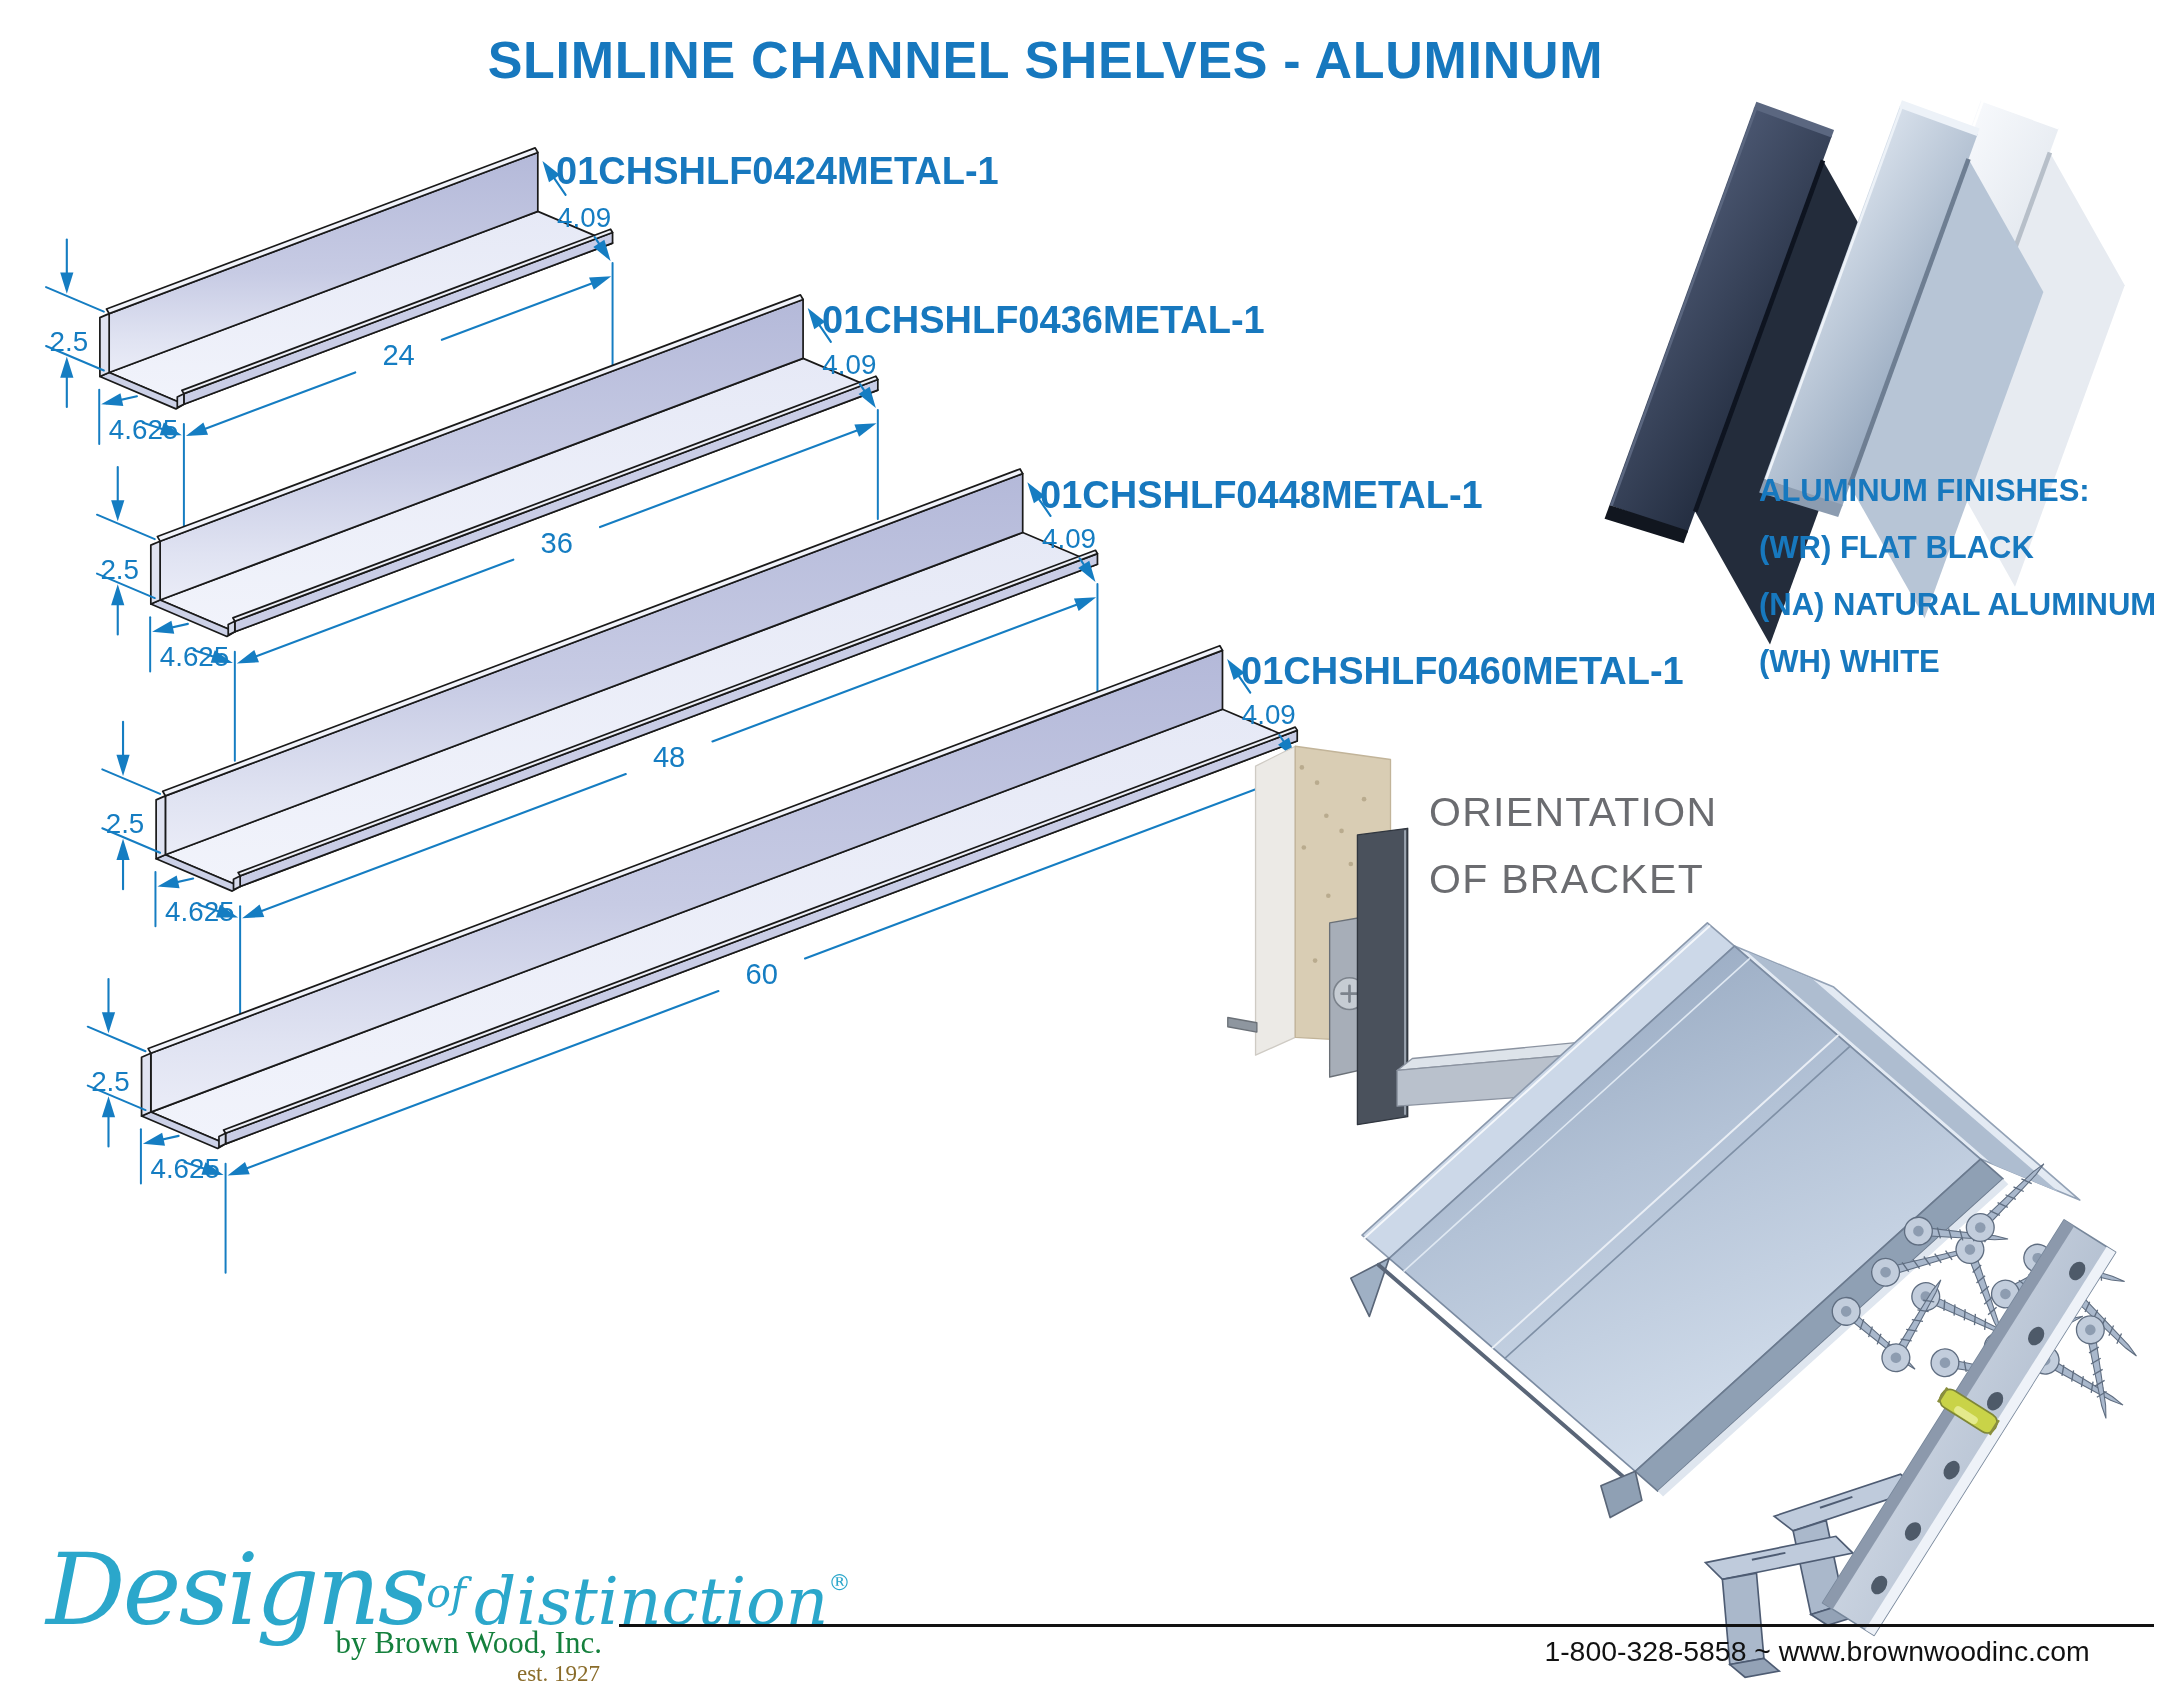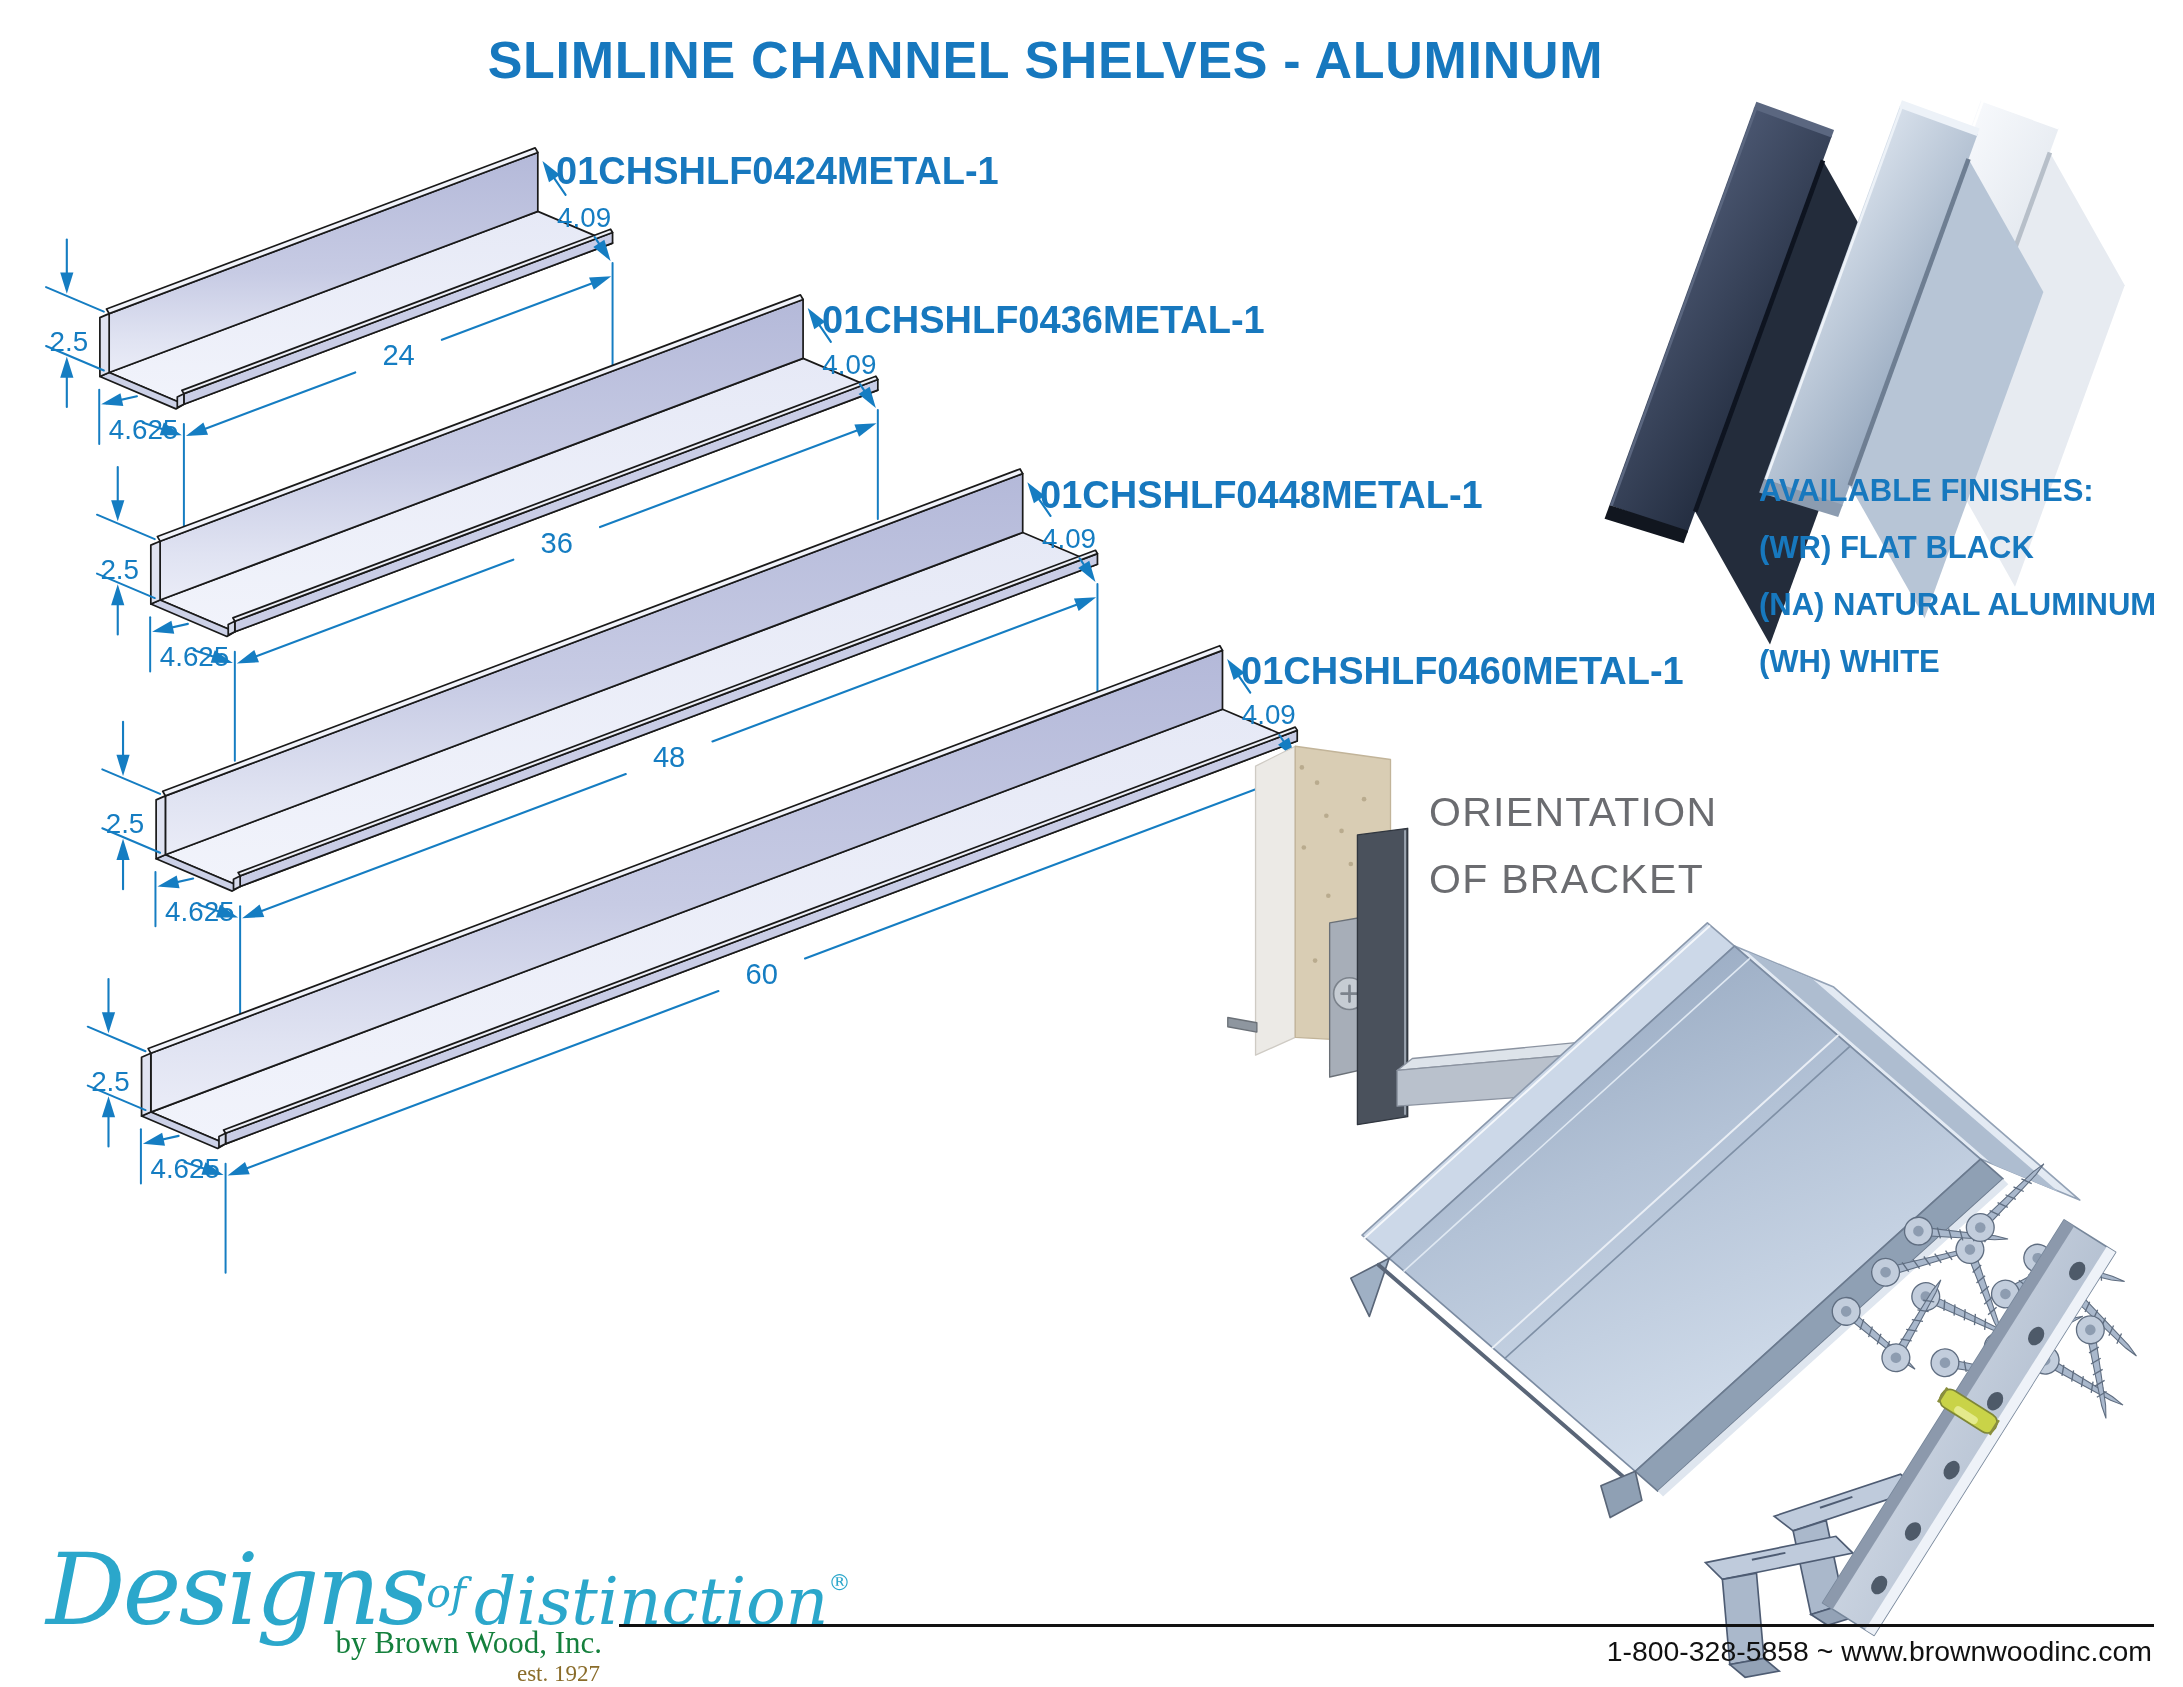--- a/index.html
+++ b/index.html
@@ -19,21 +19,21 @@
   .logo-script{left:46px;top:1532px;font-family:"DejaVu Serif",serif;font-style:italic;color:#2ba7cb;}
   .lg-designs{font-size:99px;letter-spacing:-2.6px;}
   .lg-of{font-size:41px;margin-left:0;position:relative;top:-17px;}
   .lg-dist{font-size:66px;margin-left:8px;}
   .lg-reg{font-size:22.5px;position:relative;top:-34px;}
   .logo-byline{left:284px;top:1625px;width:318px;text-align:right;
                font-family:"Liberation Serif",serif;font-size:31px;color:#15803d;}
   .logo-est{left:284px;top:1661px;width:316px;text-align:right;
             font-family:"Liberation Serif",serif;font-size:23px;color:#8a6c2a;}
   .rule{left:619px;top:1624px;width:1535px;height:3.3px;background:#111111;}
-  .contact{left:1482px;top:1635px;width:670px;text-align:right;font-size:28.4px;color:#111111;}
+  .contact{left:1482px;top:1635px;width:670px;text-align:center;font-size:28.4px;color:#111111;}
 </style>
 </head>
 <body>
 
 <div class="page">
 
   <svg id="gfx" class="gfx" viewBox="0 0 3300 2550">
     <defs>
       <linearGradient id="gBack" x1="0" y1="0" x2="0" y2="1">
         <stop offset="0" stop-color="#b4b9d9"></stop>
@@ -451,21 +451,21 @@
     </svg>
 
   <div class="abs title">SLIMLINE CHANNEL SHELVES - ALUMINUM</div>
 
   <div class="abs code code1">01CHSHLF0424METAL-1</div>
   <div class="abs code code2">01CHSHLF0436METAL-1</div>
   <div class="abs code code3">01CHSHLF0448METAL-1</div>
   <div class="abs code code4">01CHSHLF0460METAL-1</div>
 
   <div class="abs finishes">
-    <div>AVAILABLE FINISHES:</div>
+    <div>ALUMINUM FINISHES:</div>
     <div>(WR) FLAT BLACK</div>
     <div>(NA) NATURAL ALUMINUM</div>
     <div>(WH) WHITE</div>
   </div>
 
   <div class="abs orient">
     <div>ORIENTATION</div>
     <div>OF BRACKET</div>
   </div>
 

